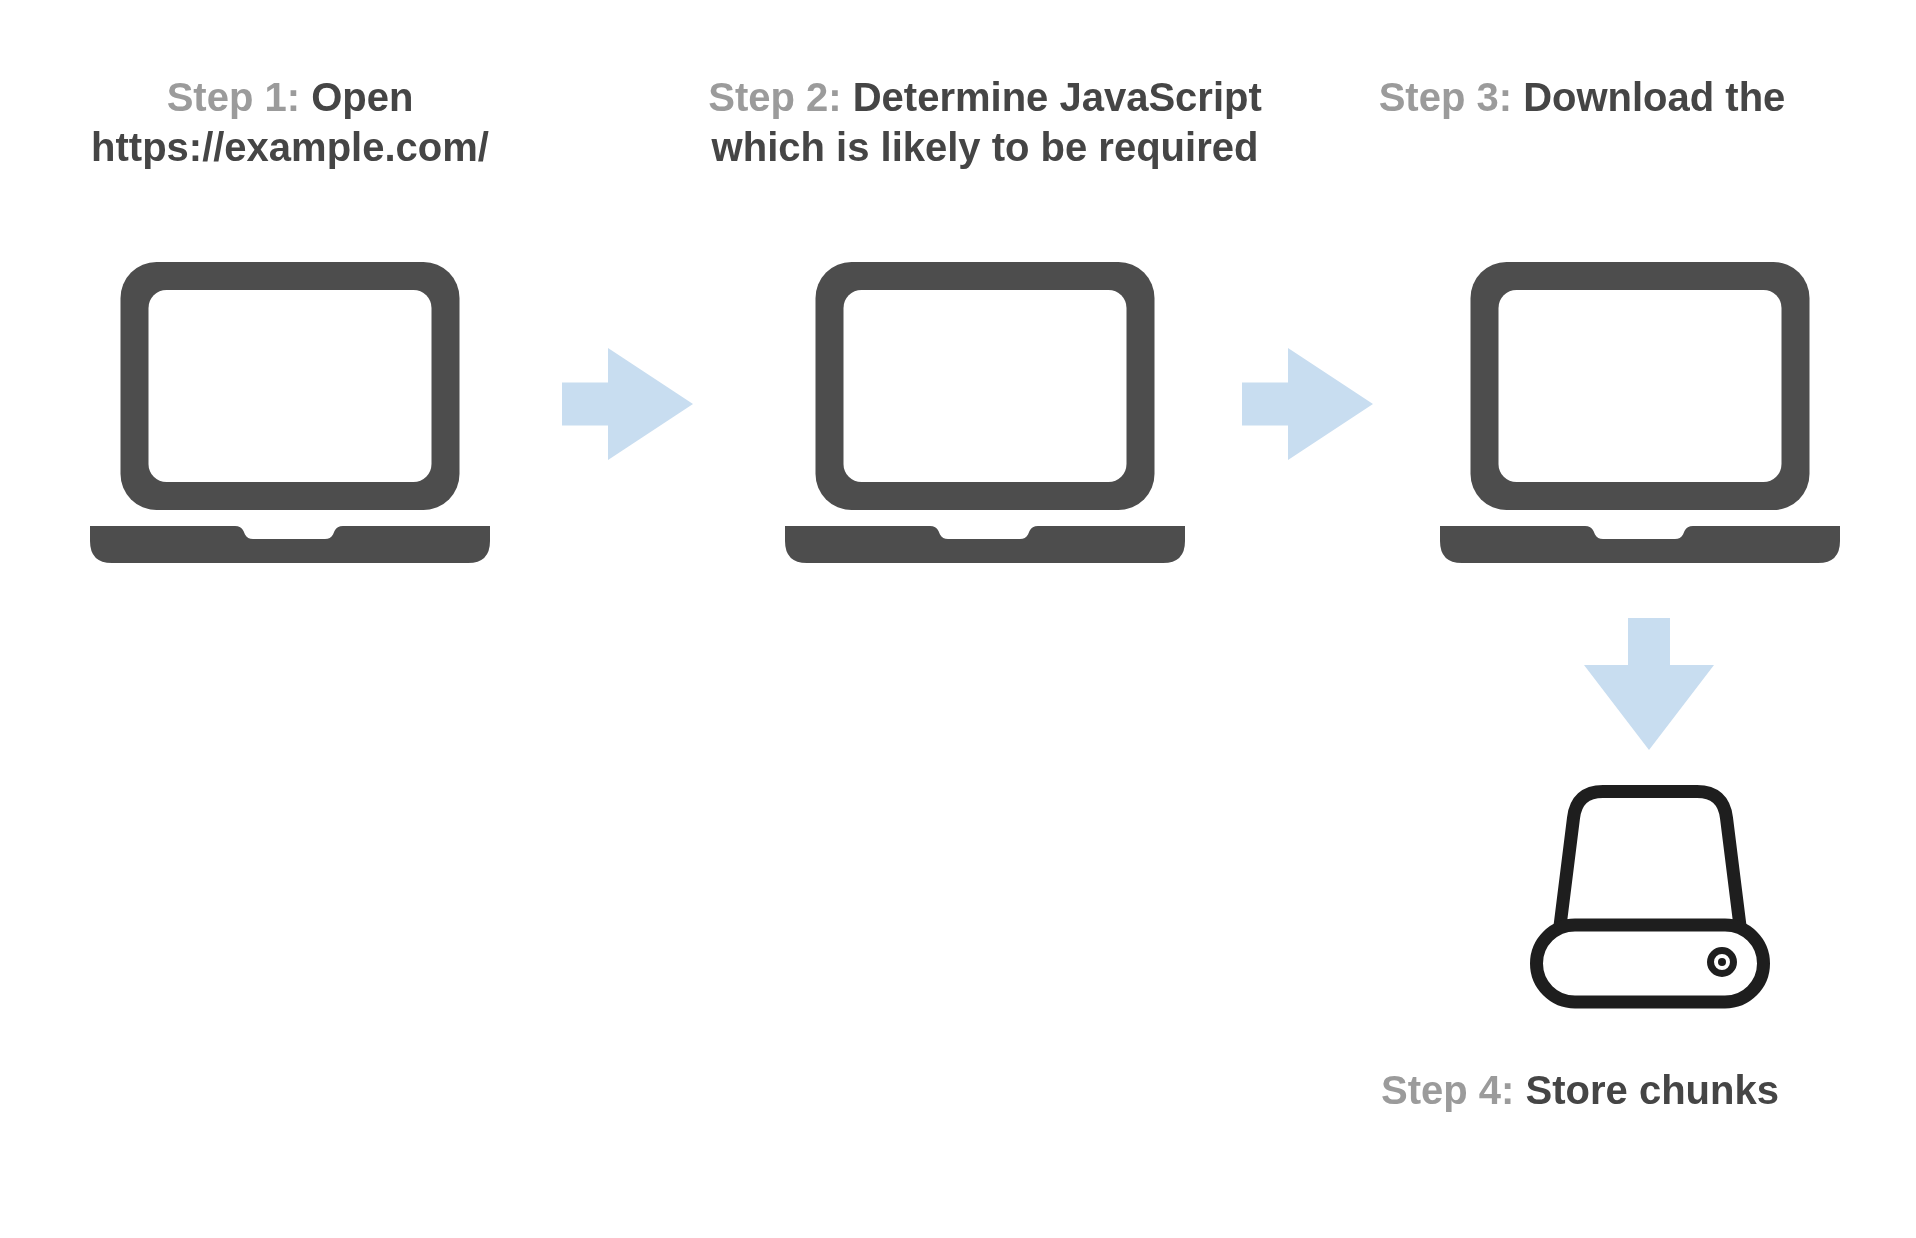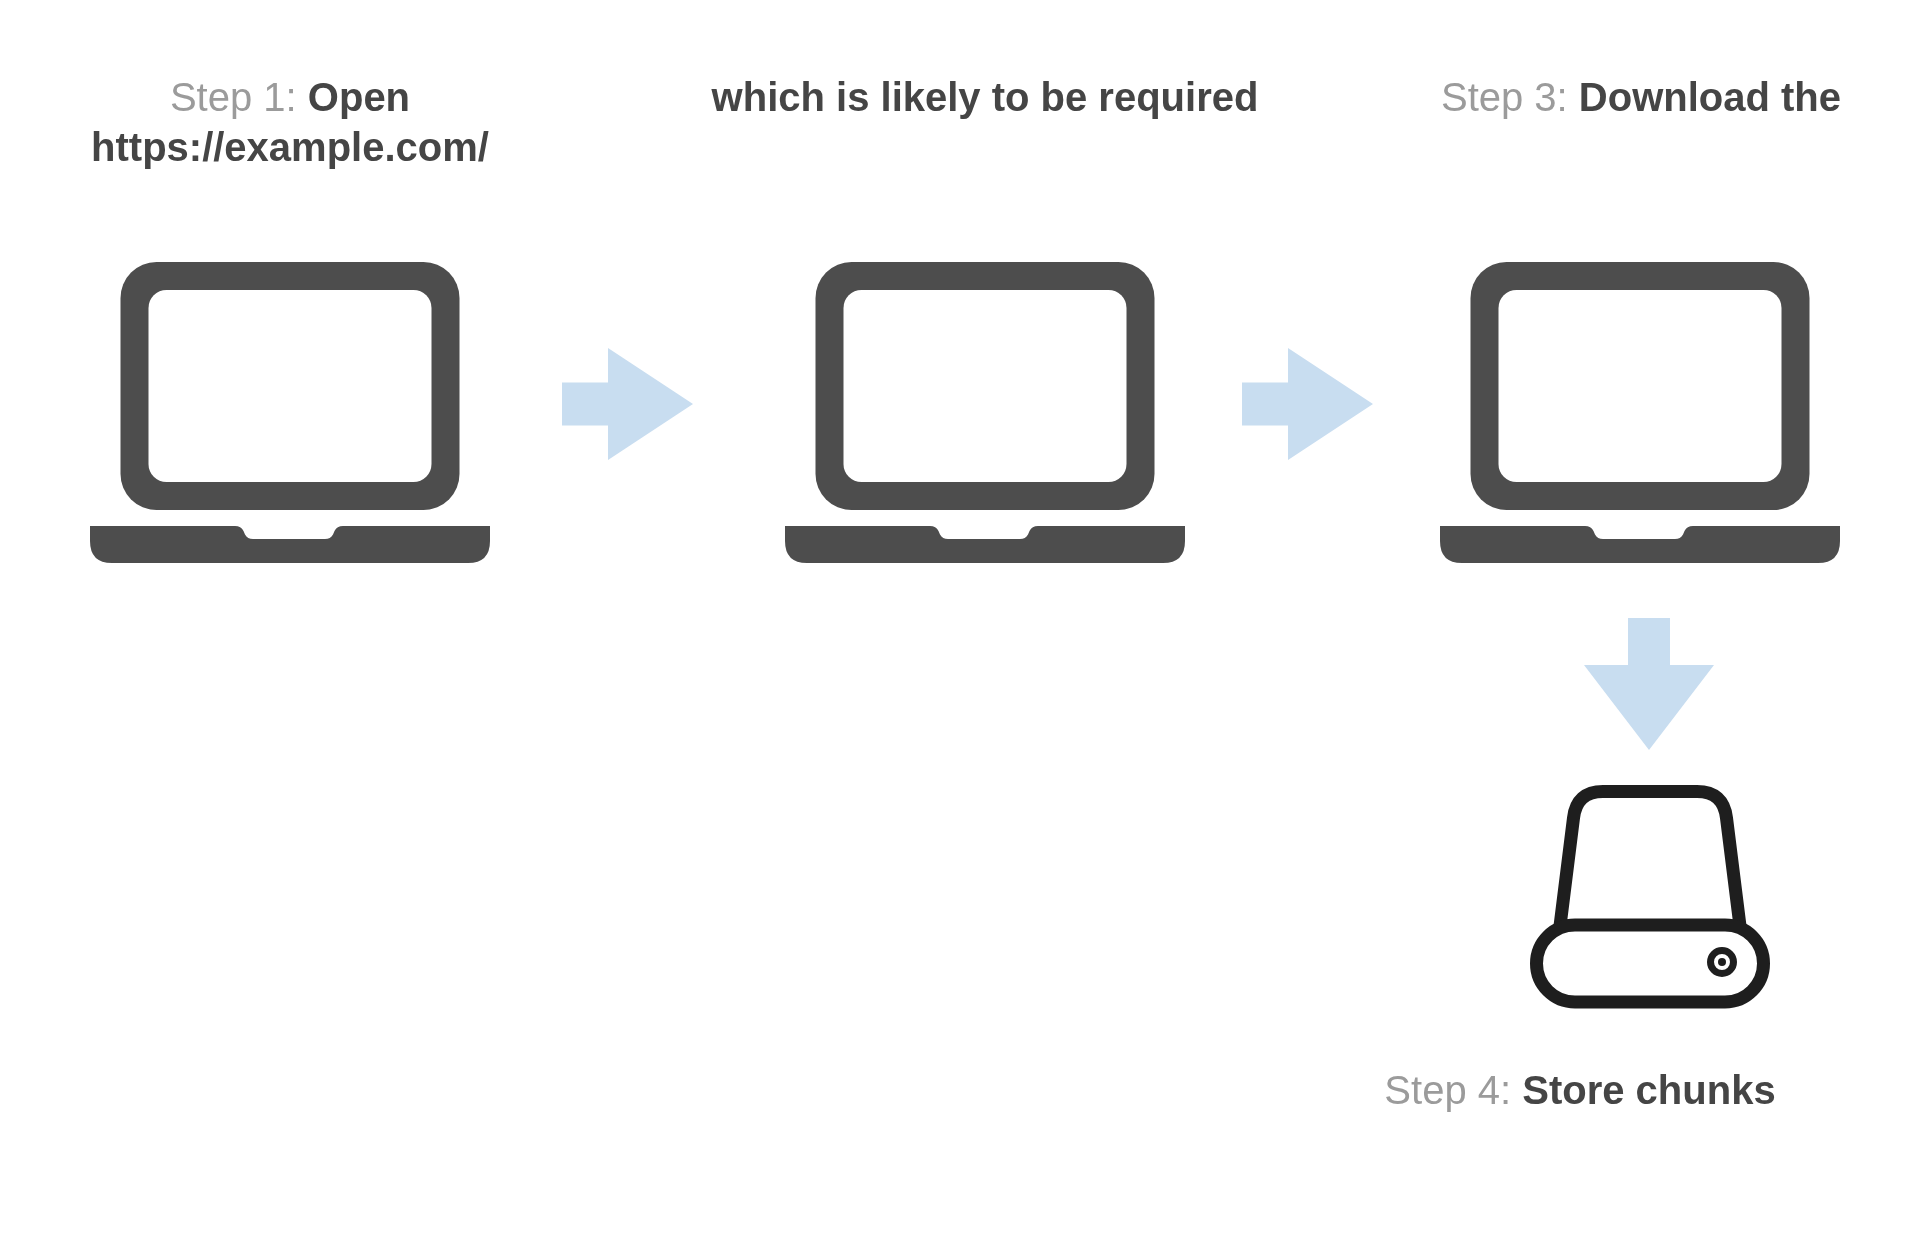--- a/index.html
+++ b/index.html
@@ -18,21 +18,21 @@
   .step-label {
     position: absolute;
     transform: translateX(-50%);
     text-align: center;
     white-space: nowrap;
     font-size: 40px;
     line-height: 50px;
     color: var(--bold-text-color, #454545);
   }
   .step-label .prefix {
-    font-weight: 400;
+    font-weight: 700;
     color: var(--prefix-text-color, #9b9b9b);
   }
   .step-label .bold {
     font-weight: 700;
     color: var(--bold-text-color, #454545);
     text-align: center;
   }
   .icon-abs { position: absolute; display: block; }
   .laptop-fill { fill: var(--laptop-color, #4d4d4d); }
   .screen-fill { fill: #ffffff; }
@@ -54,24 +54,25 @@
 <body>
 
 <div id="canvas">
 
   <div class="step-label" style="left:290px; top:72px;">
     <div><span class="prefix">Step 1:</span> <span class="bold">Open</span></div>
     <div class="bold">https://example.com/</div>
   </div>
 
   <div class="step-label" style="left:985px; top:72px;">
+    <div><span class="prefix">Step 2:</span> <span class="bold">Determine JavaScript</span></div>
     <div class="bold">which is likely to be required</div>
   </div>
 
-  <div class="step-label" style="left:1641px; top:72px;">
+  <div class="step-label" style="left:1582px; top:72px;">
     <div><span class="prefix">Step 3:</span> <span class="bold">Download the</span></div>
   </div>
 
   <svg class="icon-abs" style="left:87px; top:262px;" width="406" height="302" viewBox="0 0 406 302">
     <rect class="laptop-fill" x="33.5" y="0" width="339" height="248" rx="36"></rect>
     <rect class="screen-fill" x="61.5" y="28" width="283" height="192" rx="18"></rect>
     <path class="laptop-fill" d="M3,264 L148,264 Q154,264 156.5,269 L158,272.5 Q160.5,277 166,277 L238,277 Q243.5,277 246,272.5 L247.5,269 Q250,264 256,264 L403,264 L403,279 Q403,301 381,301 L25,301 Q3,301 3,279 Z"></path>
   </svg>
 
   <svg class="icon-abs" style="left:782px; top:262px;" width="406" height="302" viewBox="0 0 406 302">

